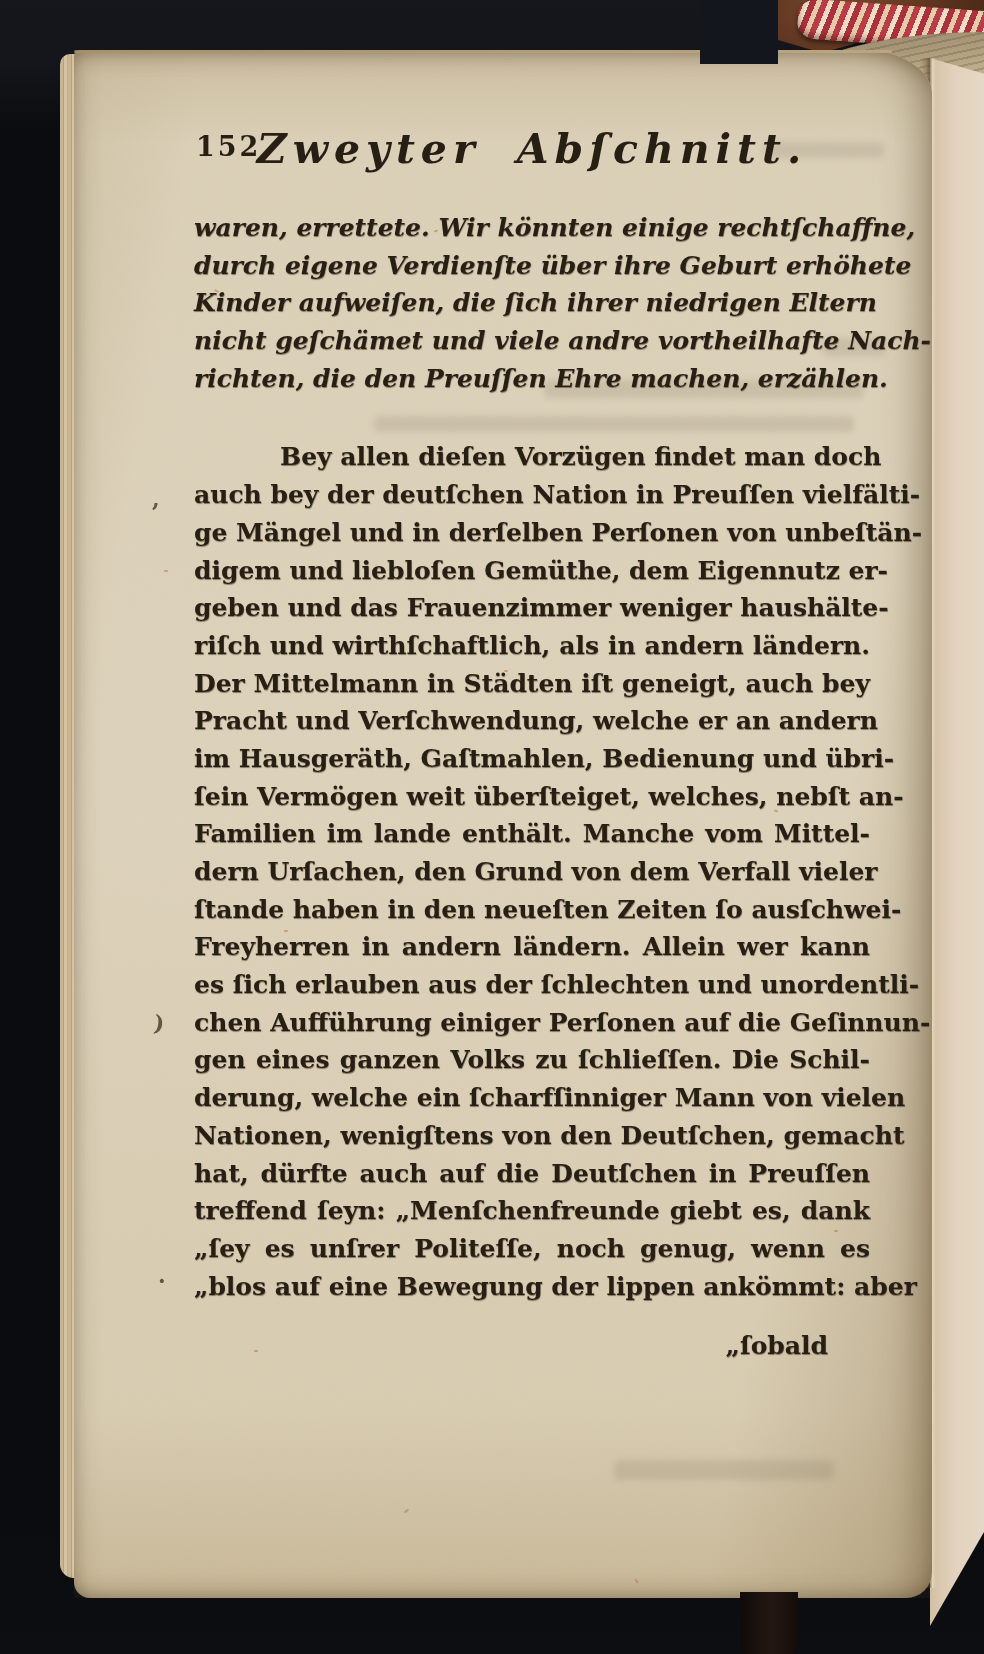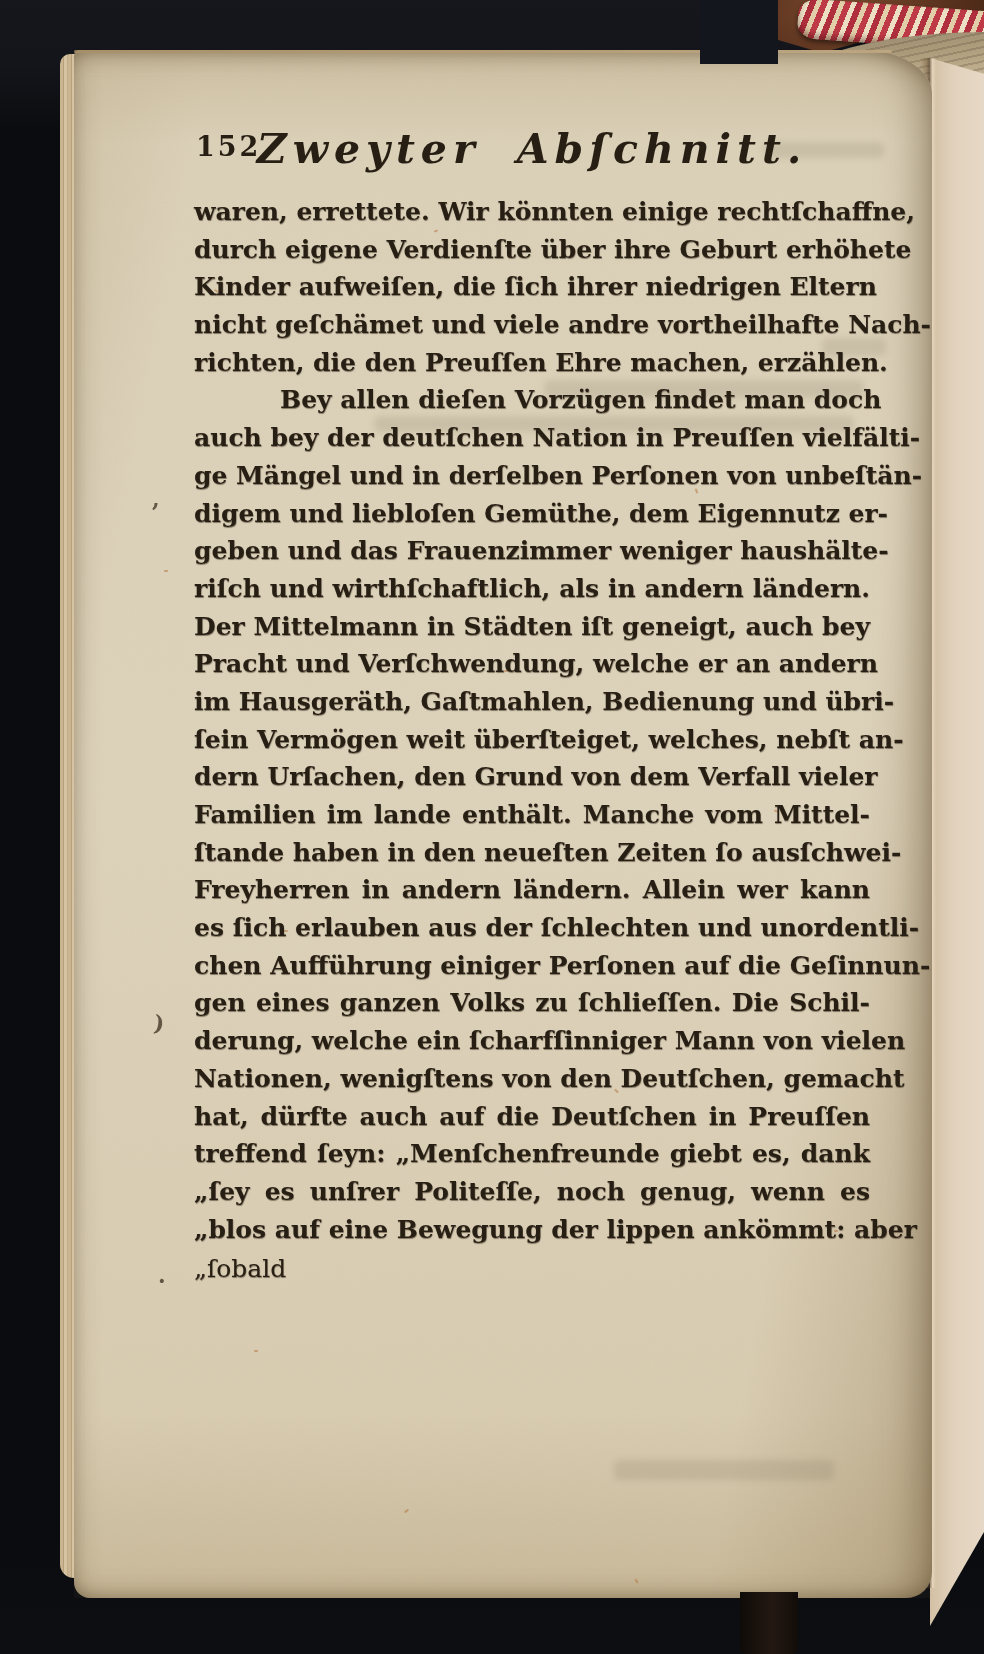--- a/index.html
+++ b/index.html
@@ -43,28 +43,28 @@
   .page::before{content:"";position:absolute;left:0;right:40px;top:0;height:3px;
         background:linear-gradient(90deg,#a98f66,#c3ab83);opacity:.8;border-radius:3px;}
   .tex{position:absolute;inset:0;width:100%;height:100%;pointer-events:none;}
   
   .textcol{position:absolute;left:120px;top:0;width:676px;color:#281f14;}
   .header{position:relative;margin-top:75px;height:44px;text-align:center;
           font-weight:bold;}
   .pagenum{position:absolute;left:2px;top:6px;font-size:27px;letter-spacing:3px;}
   .title{font-size:41px;letter-spacing:6px;word-spacing:16px;font-style:italic;}
   .para{font-size:25px;font-weight:bold;}
-  .p1{margin-top:24px;}
-  .p2{}
+  .p1{margin-top:40px;font-style:italic;}
+  .p2{margin-top:41px;}
   .line{height:37.7px;line-height:37.7px;text-align:justify;text-align-last:justify;
         white-space:nowrap;text-shadow:0.4px 0.5px 0.8px rgba(45,32,18,.5);}
   .line.endline{text-align-last:left;}
   .line.indent{padding-left:86px;}
-  .catchword-row{margin-top:2px;height:38px;line-height:38px;font-size:25px;font-weight:normal;
-        padding-right:42px;text-shadow:0.4px 0.5px 0.8px rgba(45,32,18,.5);}
+  .catchword-row{margin-top:22px;height:38px;line-height:38px;font-size:25px;font-weight:bold;
+        text-align:right;padding-right:42px;text-shadow:0.4px 0.5px 0.8px rgba(45,32,18,.5);}
   
   .smudge{position:absolute;background:rgba(110,100,82,.16);filter:blur(3px);border-radius:6px;}
   .mark{position:absolute;font-size:22px;font-weight:bold;color:#3a2e1e;opacity:.75;}
   .fleck{position:absolute;background:#b5763f;opacity:.55;border-radius:2px;}
   .cover-bottom{position:absolute;left:740px;top:1592px;width:58px;height:62px;
         background:linear-gradient(90deg,#0e0b08 0%,#241812 55%,#120d09 100%);
         border-radius:0 0 6px 6px;}
 </style>
 </head>
 <body>
@@ -126,22 +126,22 @@
           <div class="line indent">Bey allen dieſen Vorzügen findet man doch</div>
           <div class="line">auch bey der deutſchen Nation in Preuſſen vielfälti-</div>
           <div class="line">ge Mängel und in derſelben Perſonen von unbeſtän-</div>
           <div class="line">digem und liebloſen Gemüthe, dem Eigennutz er-</div>
           <div class="line">geben und das Frauenzimmer weniger haushälte-</div>
           <div class="line">riſch und wirthſchaftlich, als in andern ländern.</div>
           <div class="line">Der Mittelmann in Städten iſt geneigt, auch bey</div>
           <div class="line">Pracht und Verſchwendung, welche er an andern</div>
           <div class="line">im Hausgeräth, Gaſtmahlen, Bedienung und übri-</div>
           <div class="line">ſein Vermögen weit überſteiget, welches, nebſt an-</div>
+          <div class="line">Familien im lande enthält.  Manche vom Mittel-</div>
           <div class="line">dern Urſachen, den Grund von dem Verfall vieler</div>
-          <div class="line">Familien im lande enthält.  Manche vom Mittel-</div>
           <div class="line">ſtande haben in den neueſten Zeiten ſo ausſchwei-</div>
           <div class="line">Freyherren in andern ländern.  Allein wer kann</div>
           <div class="line">es ſich erlauben aus der ſchlechten und unordentli-</div>
           <div class="line">chen Aufführung einiger Perſonen auf die Geſinnun-</div>
           <div class="line">gen eines ganzen Volks zu ſchlieſſen.  Die Schil-</div>
           <div class="line">derung, welche ein ſcharfſinniger Mann von vielen</div>
           <div class="line">Nationen, wenigſtens von den Deutſchen, gemacht</div>
           <div class="line">hat, dürfte auch auf die Deutſchen in Preuſſen</div>
           <div class="line">treffend ſeyn: „Menſchenfreunde giebt es, dank</div>
           <div class="line">„ſey es unſrer Politeſſe, noch genug, wenn es</div>

